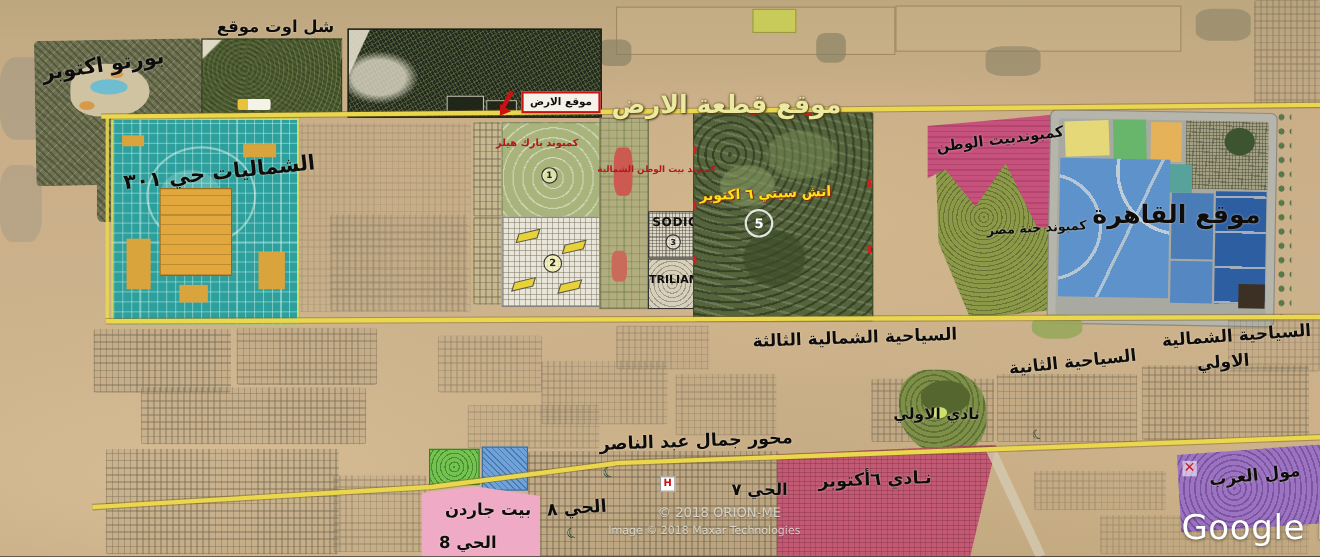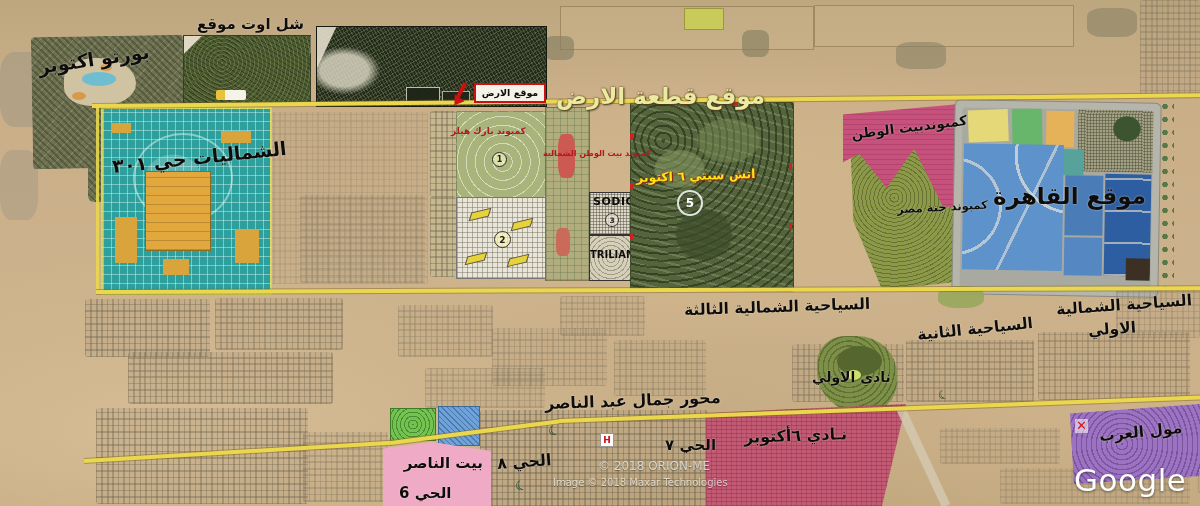--- a/index.html
+++ b/index.html
@@ -206,22 +206,22 @@
     clip-path:polygon(0 12%, 100% 0, 100% 90%, 3% 100%);
     background-image:repeating-radial-gradient(circle at 40% 50%, rgba(60,30,90,.35) 0 1.5px, transparent 1.5px 5px);"></div>
 
   <div class="abs" style="left:390px;top:408px;width:44px;height:31px;background-color:#74c24f;border:1px solid #3e7a28;
     background-image:repeating-radial-gradient(circle at 50% 50%, rgba(30,90,20,.5) 0 1px, transparent 1px 4px);"></div>
   <div class="abs" style="left:438px;top:406px;width:40px;height:38px;background-color:#6fa2d9;border:1px solid #3a6a9a;
     background-image:repeating-linear-gradient(45deg, rgba(25,60,110,.4) 0 1px, transparent 1px 4px);"></div>
 
   <div class="abs" style="left:383px;top:442px;width:108px;height:64px;background:#efaac6;
     clip-path:polygon(0 10%, 45% 0, 100% 14%, 100% 100%, 0 100%);">
-    <div class="lbl" dir="rtl" style="right:8px;top:14px;font-size:15px;">بيت الناصر</div>
-    <div class="lbl" dir="rtl" style="left:16px;bottom:4px;font-size:15px;">الحي 6</div>
+    <div class="lbl" dir="rtl" style="right:8px;top:14px;font-size:15px;">بيت جاردن</div>
+    <div class="lbl" dir="rtl" style="left:16px;bottom:4px;font-size:15px;">الحي 8</div>
   </div>
 
   <div class="road" style="left:92px;top:104px;width:1112px;height:4px;transform:rotate(-0.55deg);"></div>
   <div class="road" style="left:96px;top:106px;width:3px;height:186px;box-shadow:none;opacity:.9;"></div>
   <div class="road" style="left:96px;top:290px;width:1104px;height:3.5px;transform:rotate(-0.2deg);"></div>
   <div class="road" style="left:84px;top:459px;width:308px;height:3.5px;transform:rotate(-3.4deg);"></div>
   <div class="road" style="left:390px;top:441px;width:172px;height:3.5px;transform:rotate(-7.3deg);"></div>
   <div class="road" style="left:559px;top:419px;width:642px;height:3.5px;transform:rotate(-2.1deg);"></div>
 
   <div class="abs" style="left:474px;top:83px;width:68px;height:16px;background:#f5f2ea;border:2px solid #cc1111;display:flex;align-items:center;justify-content:center;">

